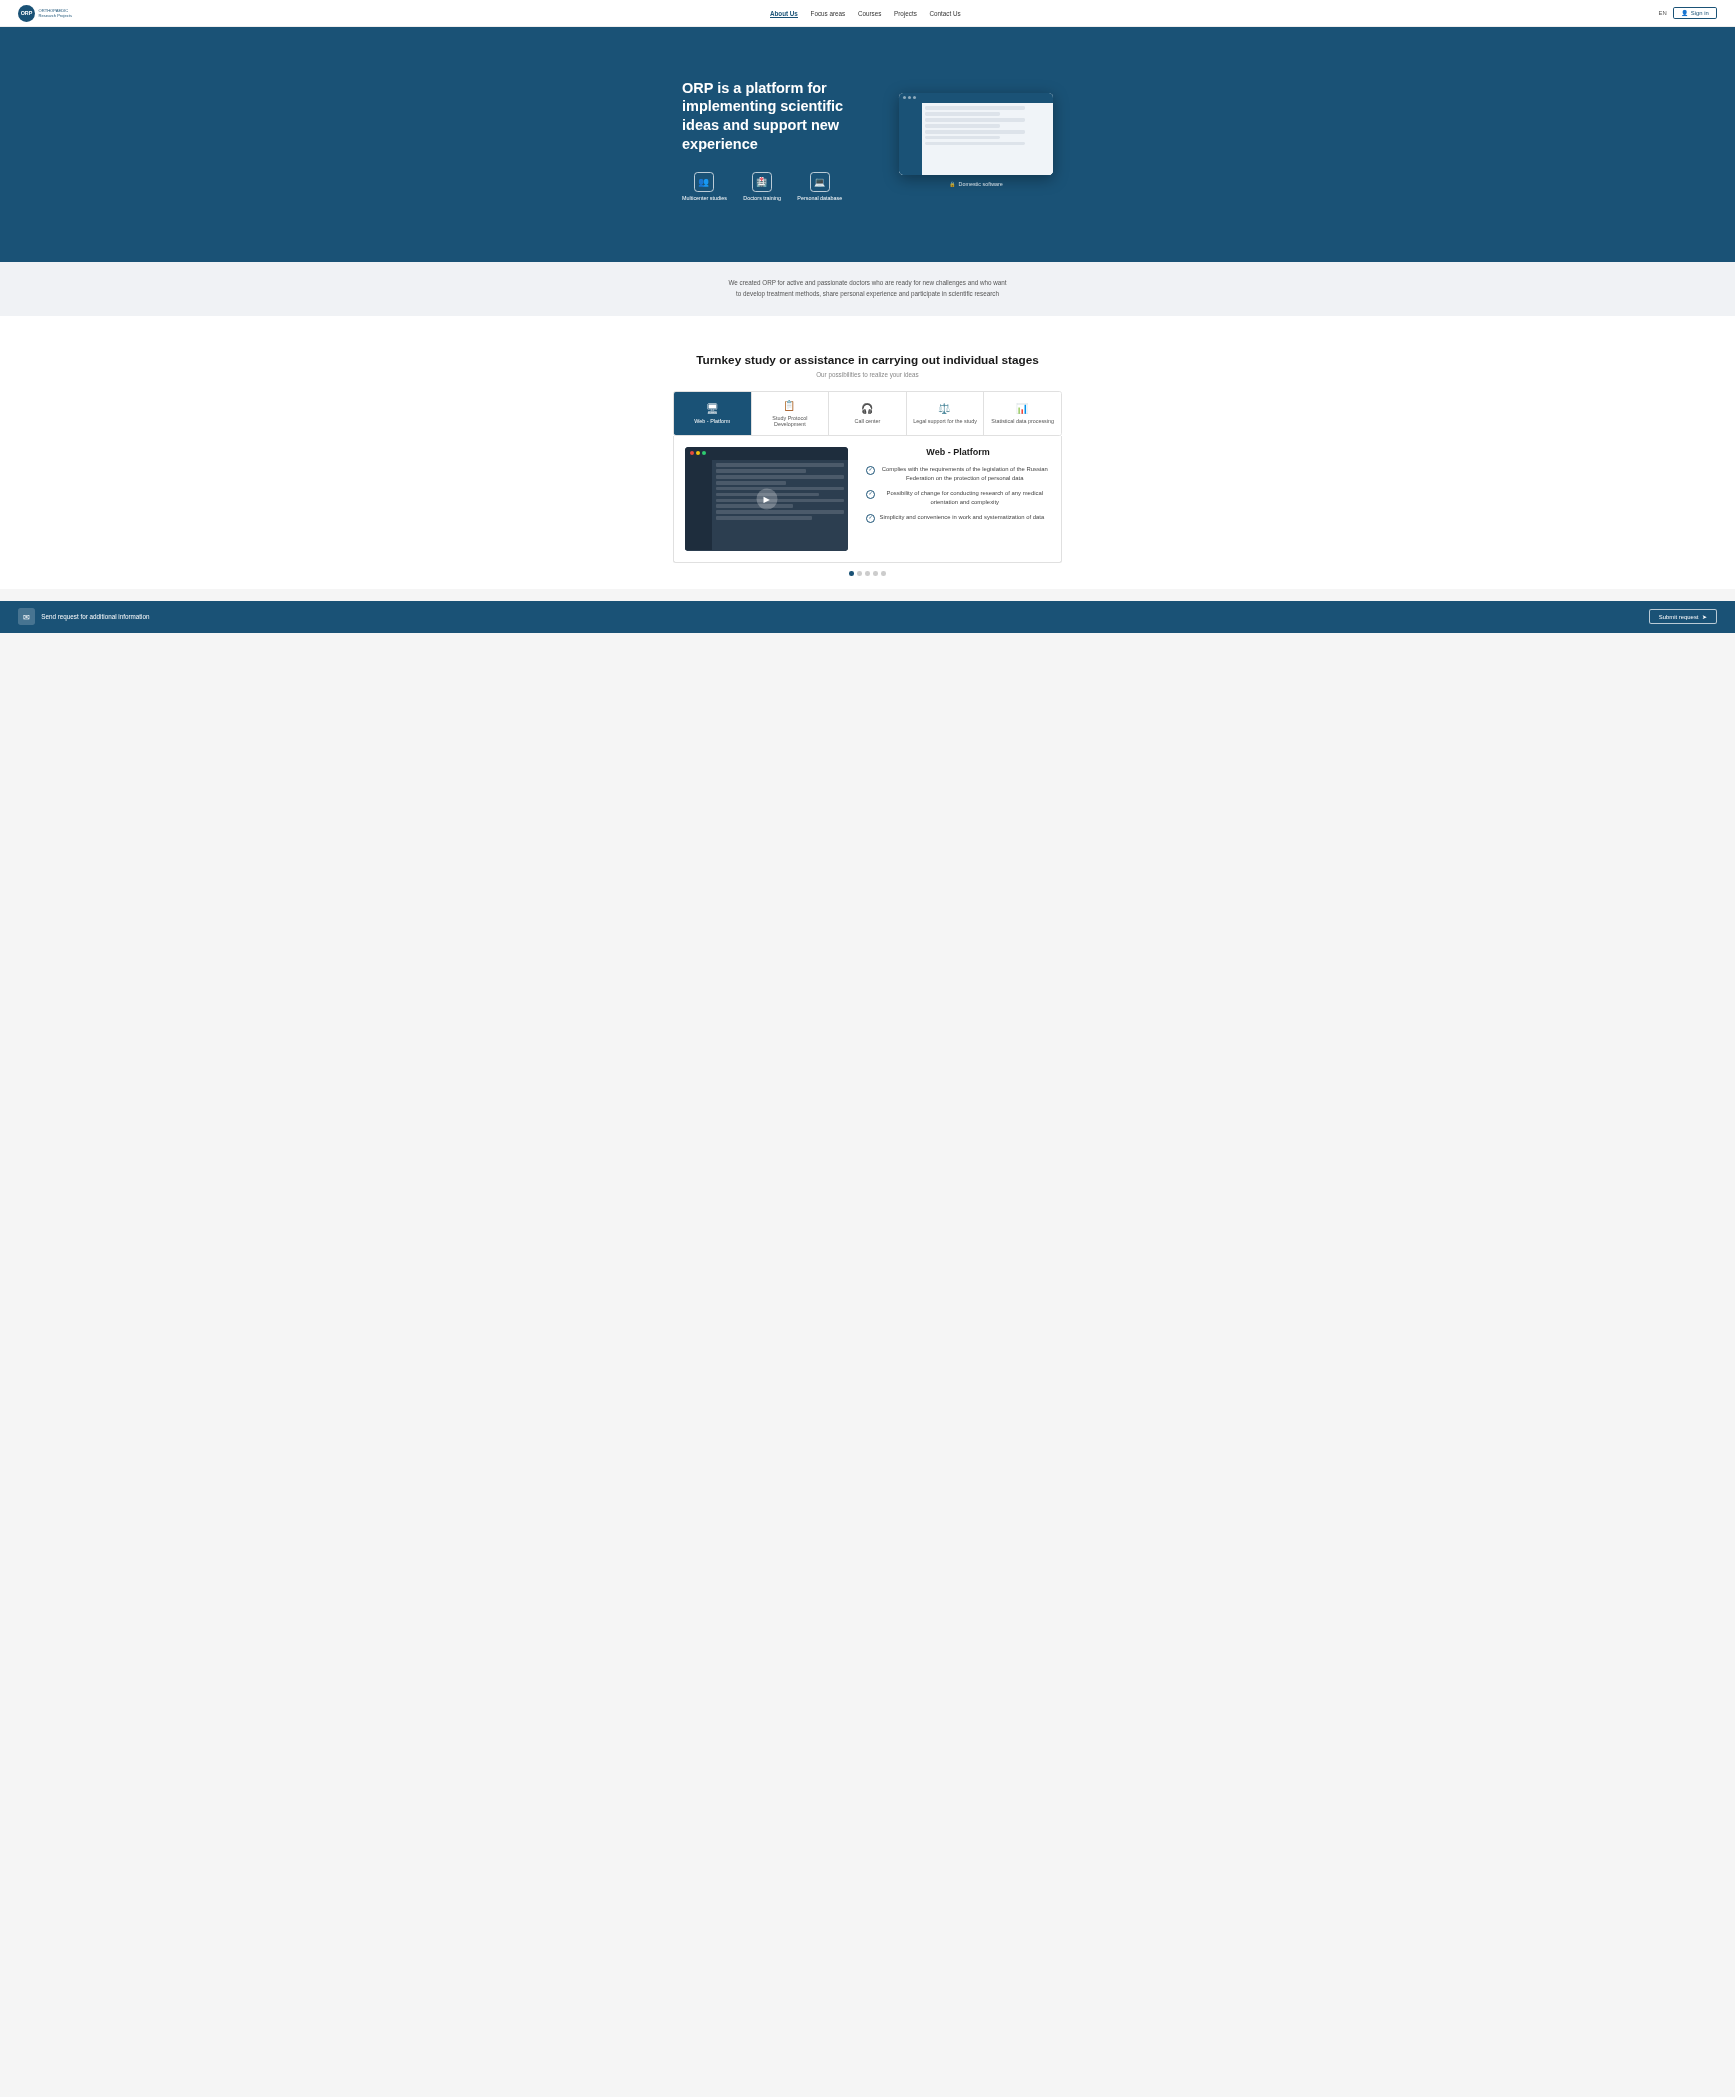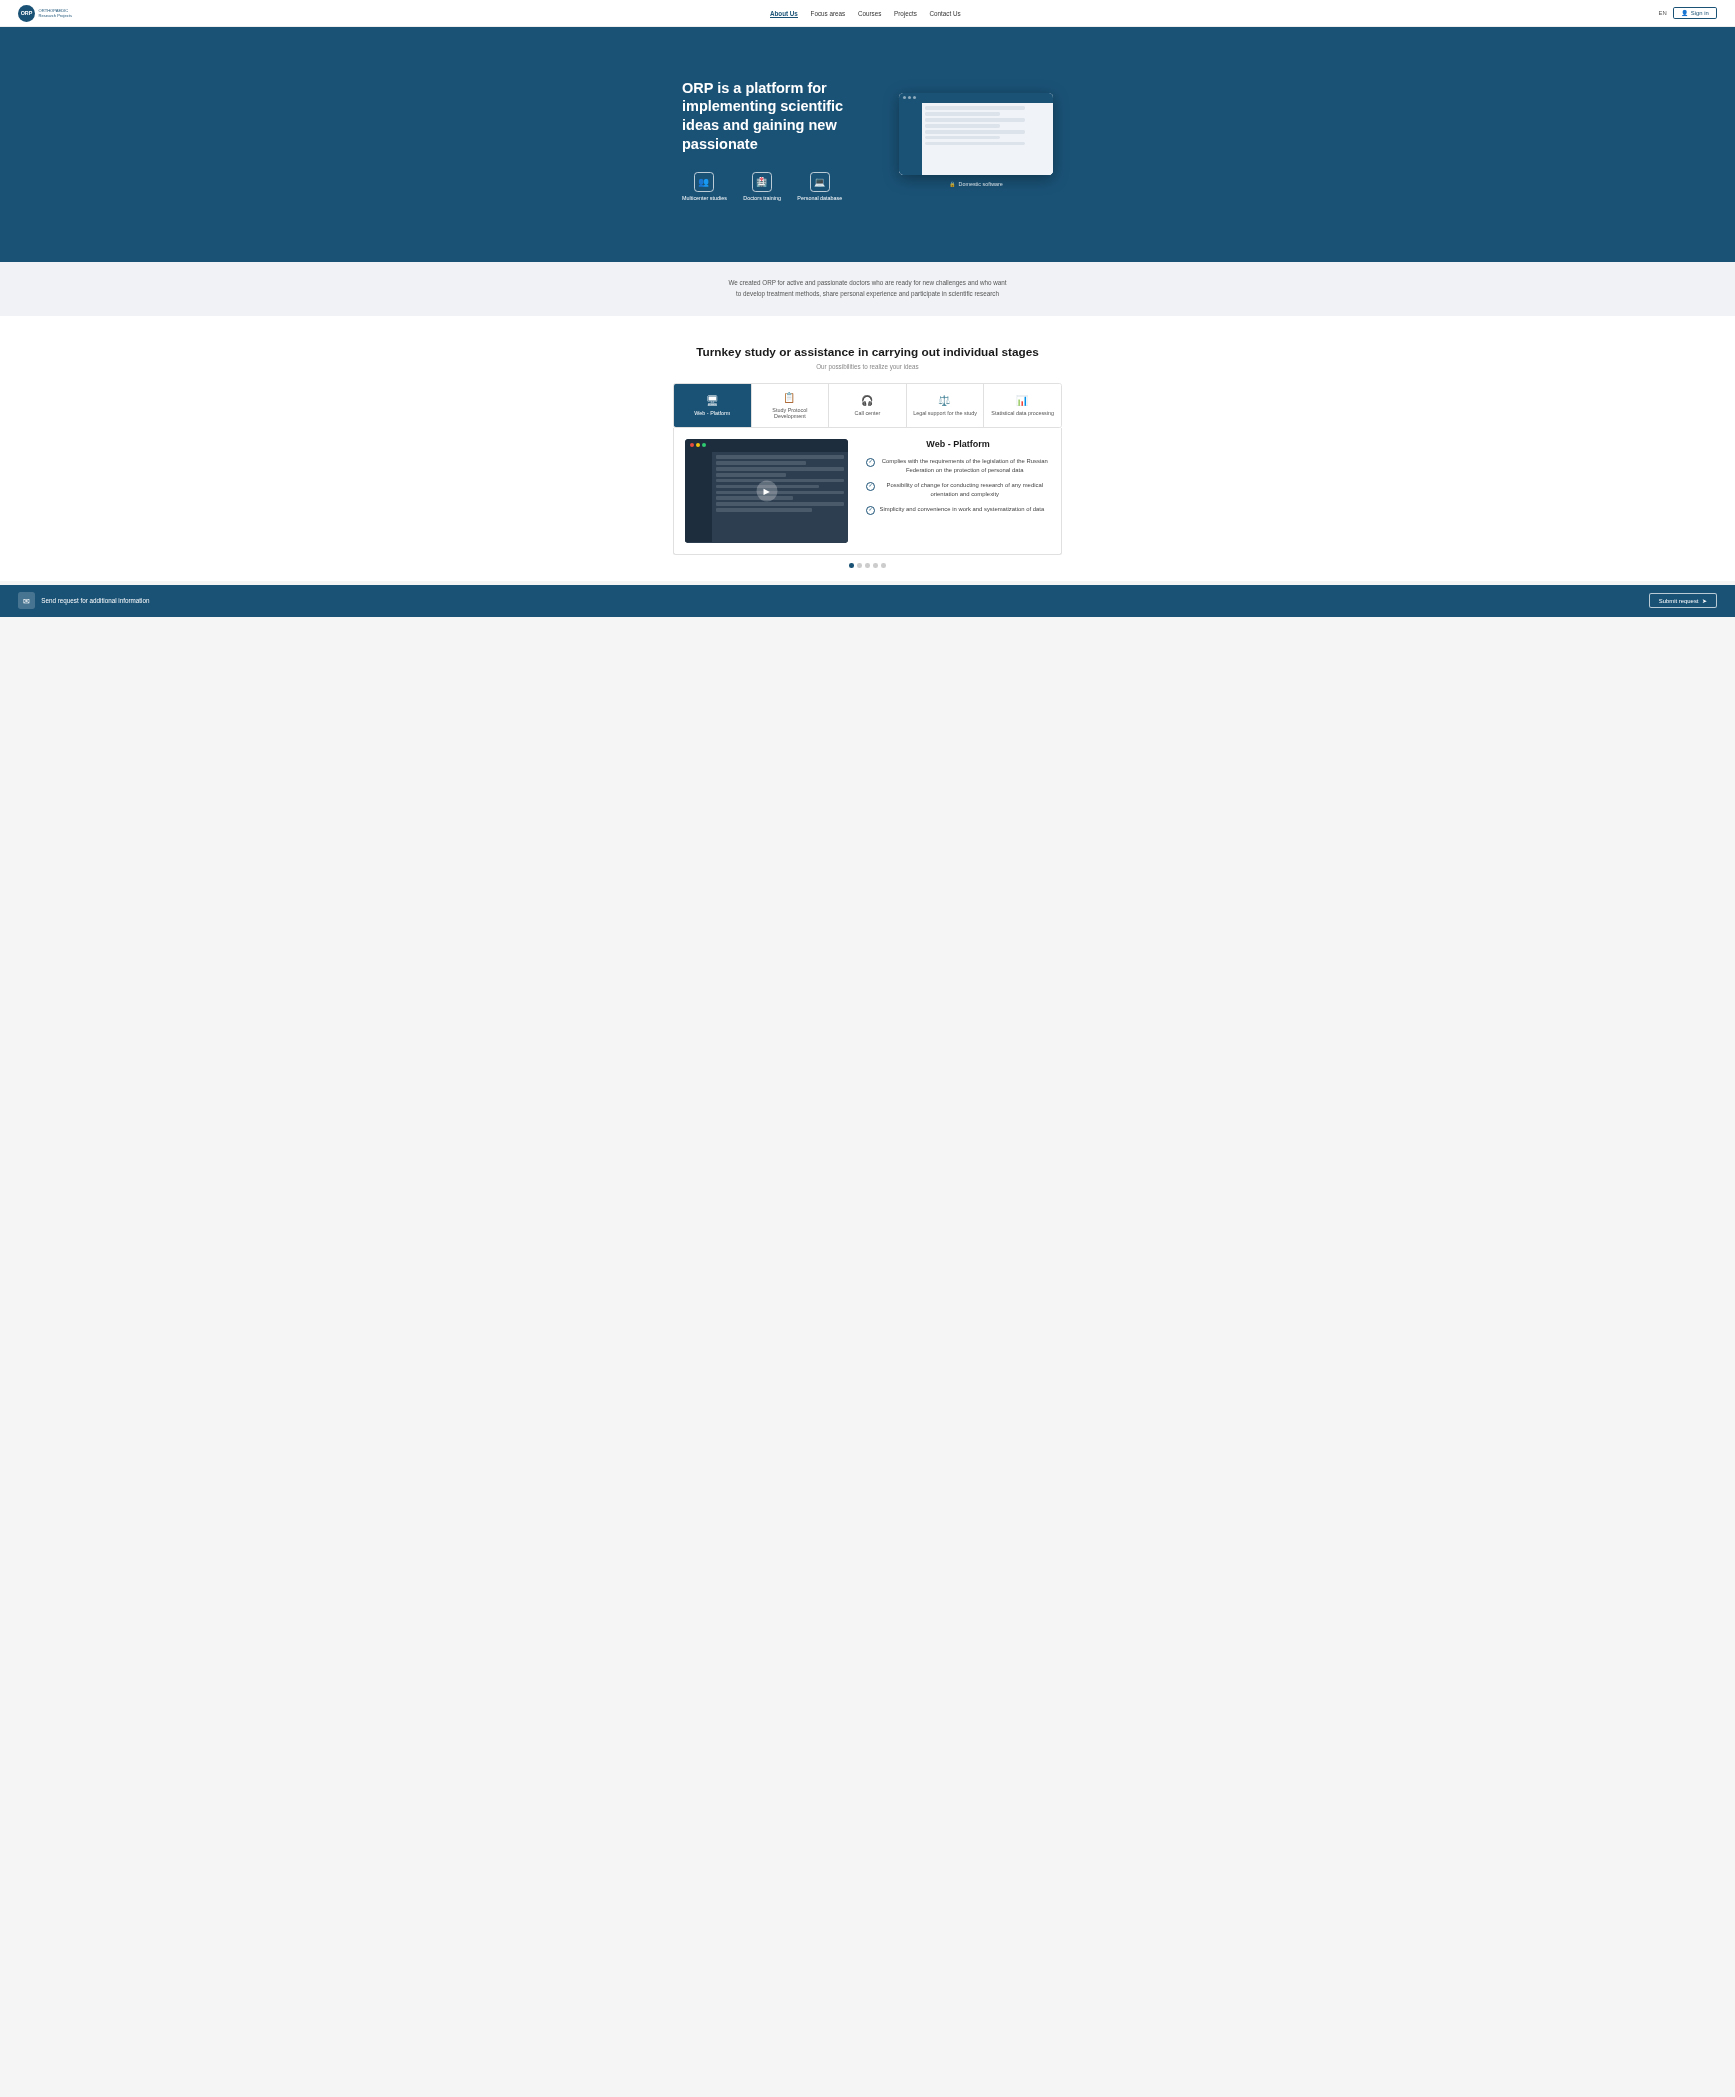--- a/index.html
+++ b/index.html
@@ -327,21 +327,21 @@
       color: #fff;
       padding: 3.6px 9px;
       border-radius: 2.3px;
       font-size: 5.9px;
       cursor: pointer;
       display: flex; align-items: center; gap: 3.6px;
     }
 
     .section-wrapper {
       max-width: 389px;
-      margin: 4px auto;
+      margin: 12px auto;
     }
   </style>
 </head>
 <body>
 
 <nav class="navbar">
   <div class="navbar-logo">
     <div class="logo-circle">
       <span>ORP</span>
     </div>
@@ -359,21 +359,21 @@
     <span class="lang">EN</span>
     <button class="sign-in-btn">
       <span>👤</span>
       <span>Sign in</span>
     </button>
   </div>
 </nav>
 
 <section class="hero">
   <div class="hero-left">
-    <h1 class="hero-title">ORP is a platform for implementing scientific ideas and gaining new passionate</h1>
+    <h1 class="hero-title">ORP is a platform for implementing scientific ideas and support new experience</h1>
     <div class="hero-features">
       <div class="hero-feature">
         <div class="feat-icon">
           <span>👥</span>
         </div>
         <span>Multicenter studies</span>
       </div>
       <div class="hero-feature">
         <div class="feat-icon">
           <span>🏥</span>

